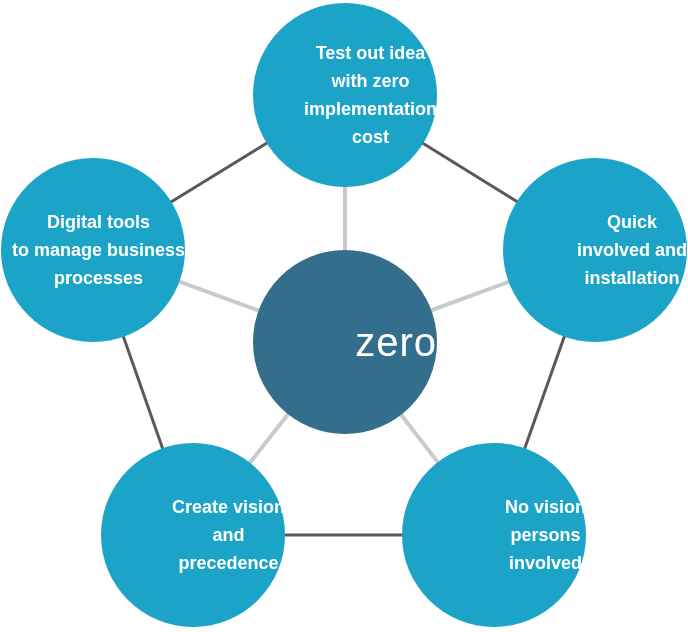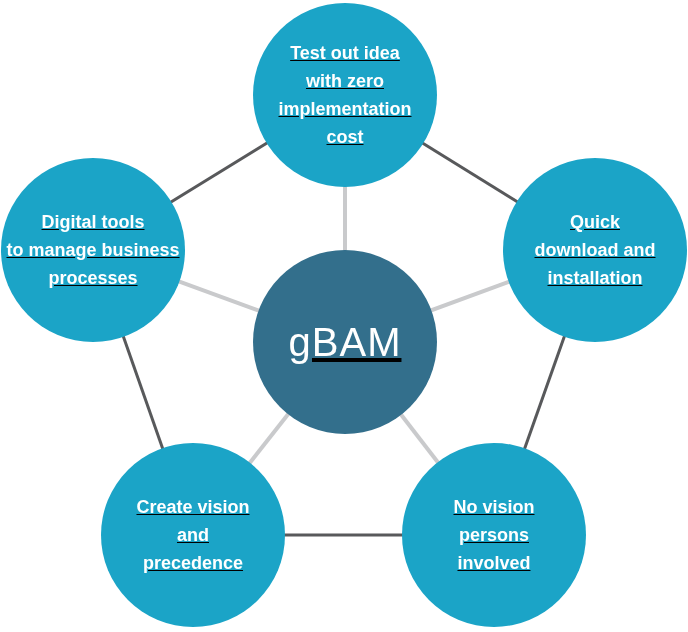--- a/index.html
+++ b/index.html
@@ -19,23 +19,22 @@
     overflow:hidden;
   }
   .lines{position:absolute;left:0;top:0;width:688px;height:632px;}
   .lines line.edge{stroke:var(--edge-line);stroke-width:3;}
   .lines line.spoke{stroke:var(--spoke-line);stroke-width:4;}
   .node{
     position:absolute;
     width:184px;height:184px;
     border-radius:50%;
     background:var(--node-fill);
-    display:flex;align-items:center;justify-content:center;
+    display:flex;align-items:center;justify-content:flex-end;
     text-align:center;
-    text-decoration:underline;
   }
   .node .label{
     color:var(--text);
     font-size:18px;
     font-weight:bold;
     line-height:28px;
     white-space:pre-line;
   }
   .node.center{background:var(--center-fill);}
   .node.center .label{
@@ -74,21 +73,21 @@
 
   <div class="node top">
     <span class="label">Test out idea
 with zero
 implementation
 cost</span>
   </div>
 
   <div class="node right">
     <span class="label">Quick
-download and
+involved and
 installation</span>
   </div>
 
   <div class="node bottom-right">
     <span class="label">No vision
 persons
 involved</span>
   </div>
 
   <div class="node bottom-left">
@@ -97,16 +96,16 @@
 precedence</span>
   </div>
 
   <div class="node left">
     <span class="label">Digital tools
 to manage business
 processes</span>
   </div>
 
   <div class="node center">
-    <span class="label">gBAM</span>
+    <span class="label">zero</span>
   </div>
 
 </div>
 
 </body></html>

